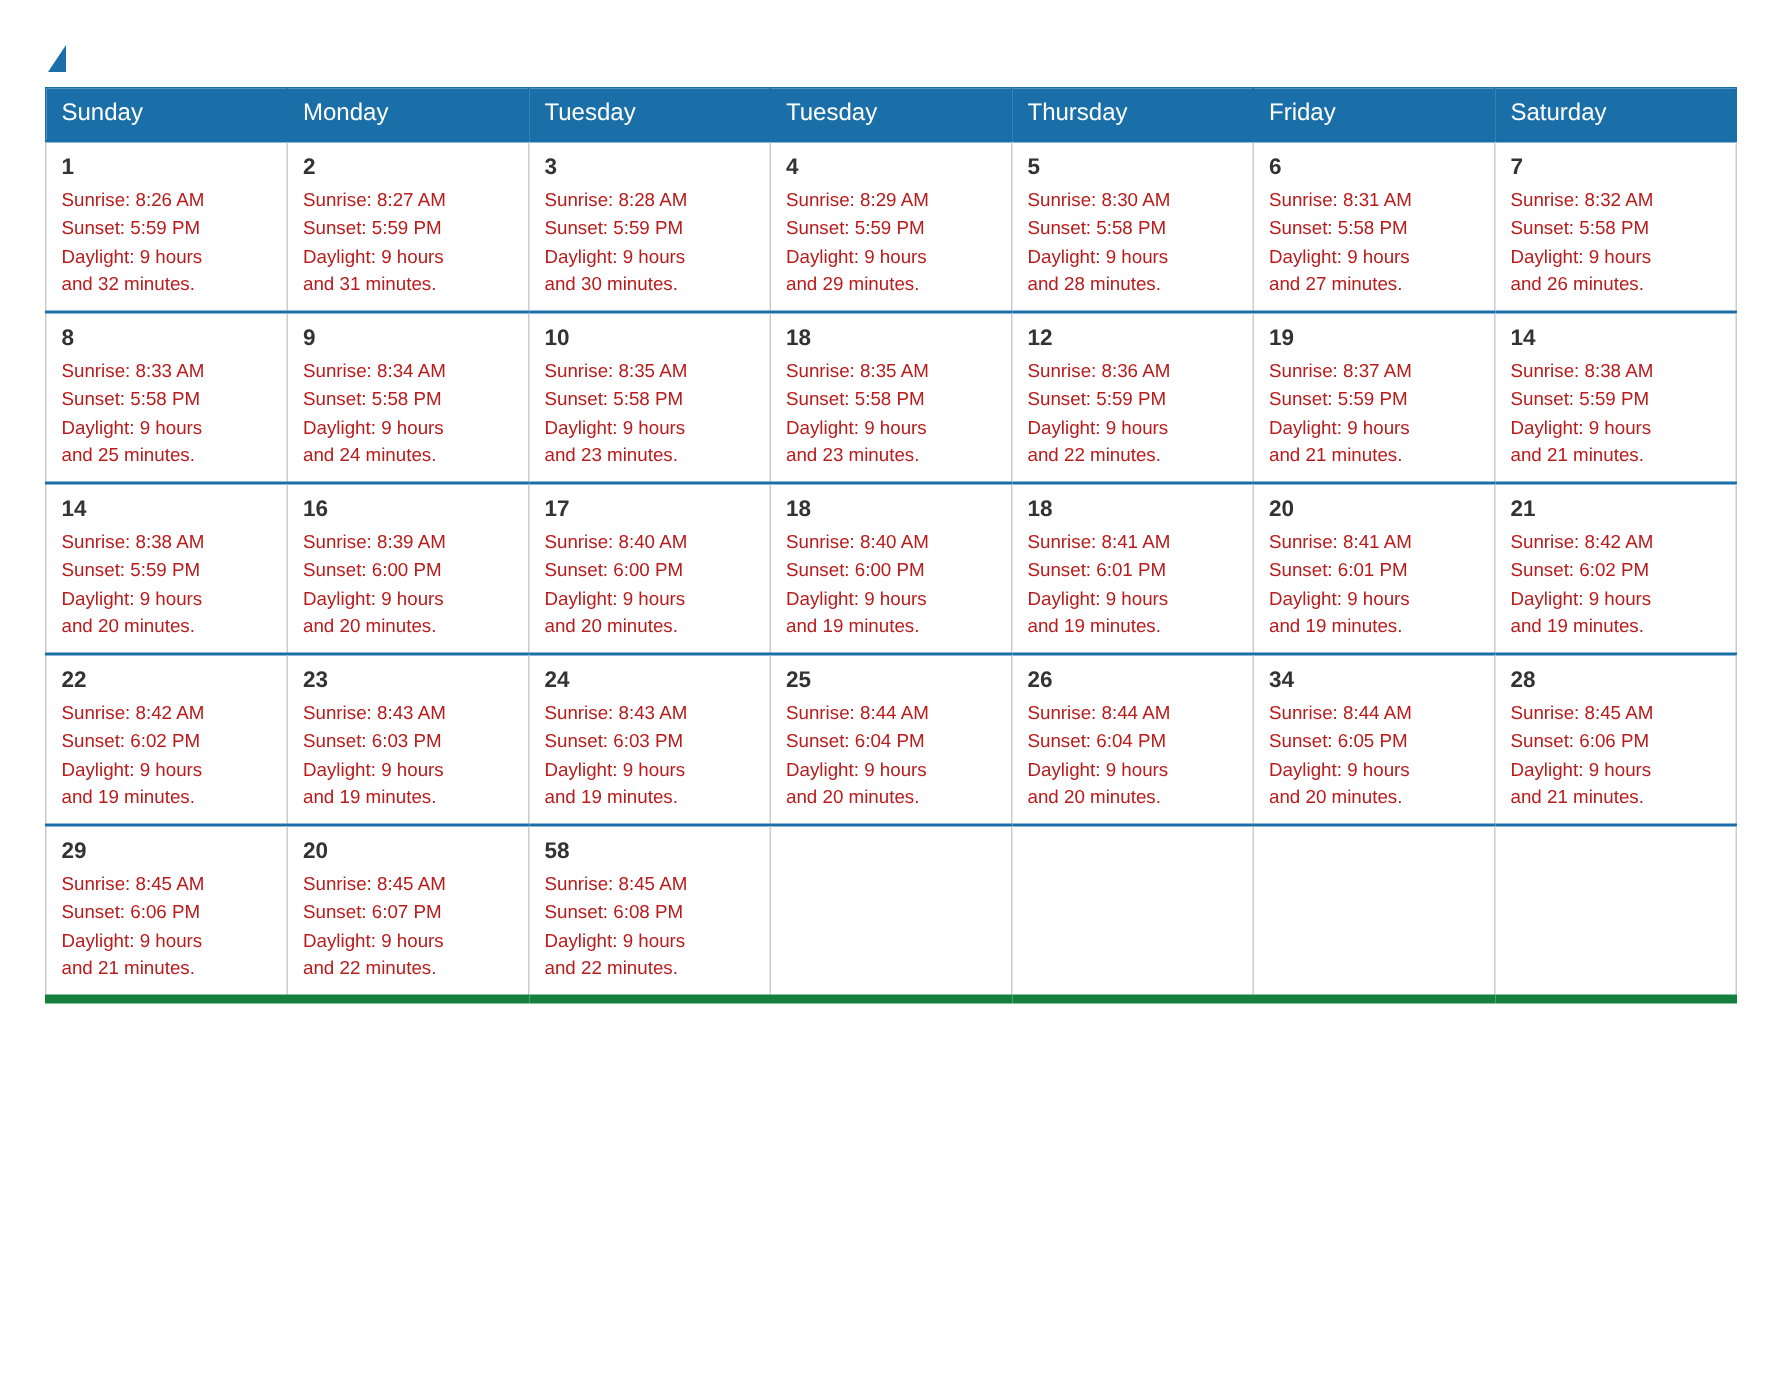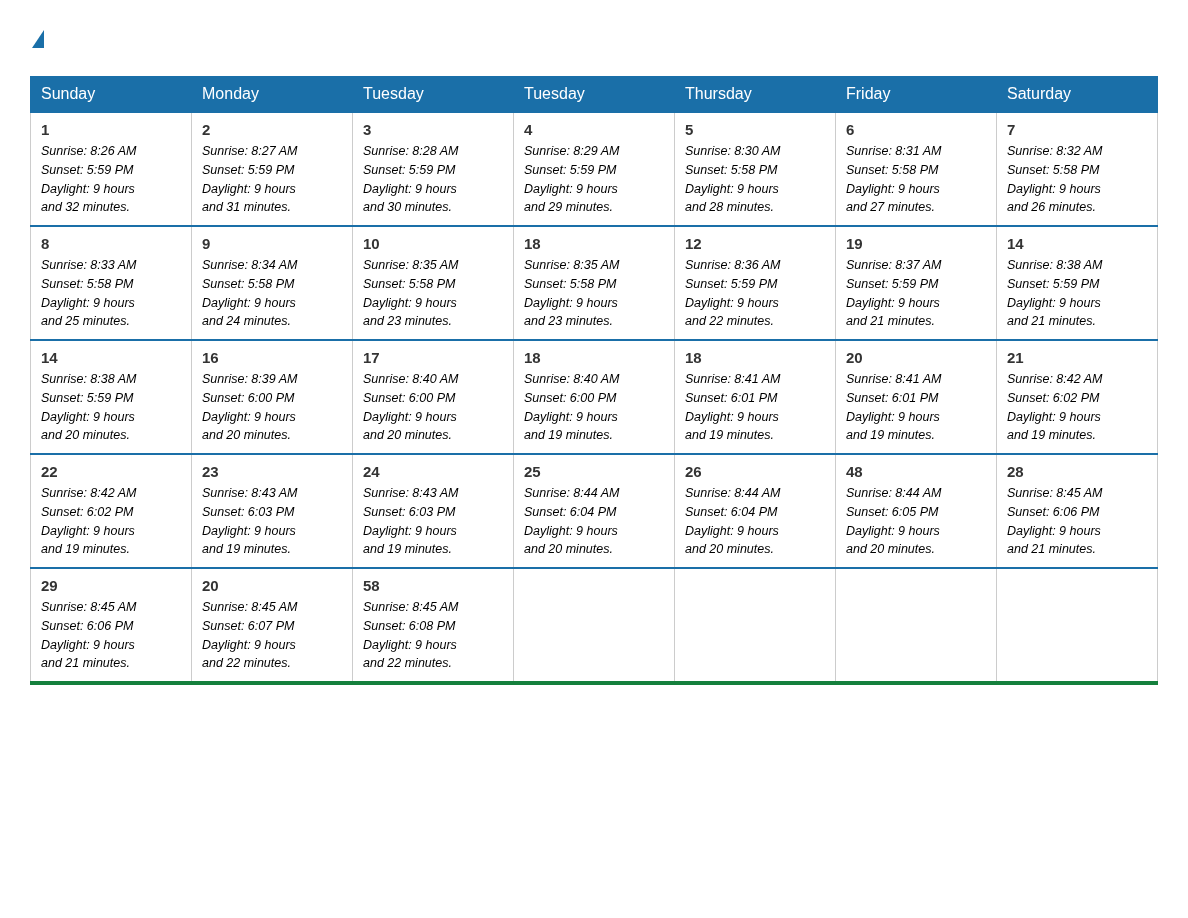--- a/index.html
+++ b/index.html
@@ -48,58 +48,57 @@
       line-height: 1.1;
     }
     .location-title {
       font-size: 20px;
       color: #444;
       margin-top: 4px;
     }
     .calendar {
       width: 100%;
       border-collapse: collapse;
-      margin-top: 28px;
+      margin-top: 10px;
     }
     .calendar th {
       background-color: #1a6fa8;
       color: #fff;
       padding: 8px 10px;
       font-size: 16px;
       font-weight: normal;
       text-align: left;
       border: 1px solid #1a6fa8;
     }
     .calendar td {
       vertical-align: top;
       padding: 8px 10px;
       border: 1px solid #ccc;
       width: 14.28%;
       min-height: 100px;
       font-size: 13px;
       color: #333;
     }
     .calendar tr:last-child td {
-      border-bottom: 4px solid #15803d;
+      border-bottom: 6px solid #15803d;
     }
     .calendar tr td {
       border-top: 2px solid #1a6fa8;
       border-bottom: 1px solid #ddd;
     }
     .day-number {
       font-size: 15px;
       font-weight: bold;
       display: block;
       margin-bottom: 4px;
     }
     .day-info {
       font-size: 12.5px;
       line-height: 1.5;
-      color: #000000;
-      font-style: italic;
+      color: #b91c1c;
     }
     .empty-cell {
       background: #fff;
     }
   </style>
 </head>
 <body>
 
 <div class="header-area">
   <div class="logo">
@@ -363,21 +362,21 @@
         <td>
           <span class="day-number">26</span>
           <div class="day-info">
             Sunrise: 8:44 AM<br>
             Sunset: 6:04 PM<br>
             Daylight: 9 hours<br>
             and 20 minutes.
           </div>
         </td>
         <td>
-          <span class="day-number">48</span>
+          <span class="day-number">34</span>
           <div class="day-info">
             Sunrise: 8:44 AM<br>
             Sunset: 6:05 PM<br>
             Daylight: 9 hours<br>
             and 20 minutes.
           </div>
         </td>
         <td>
           <span class="day-number">28</span>
           <div class="day-info">

